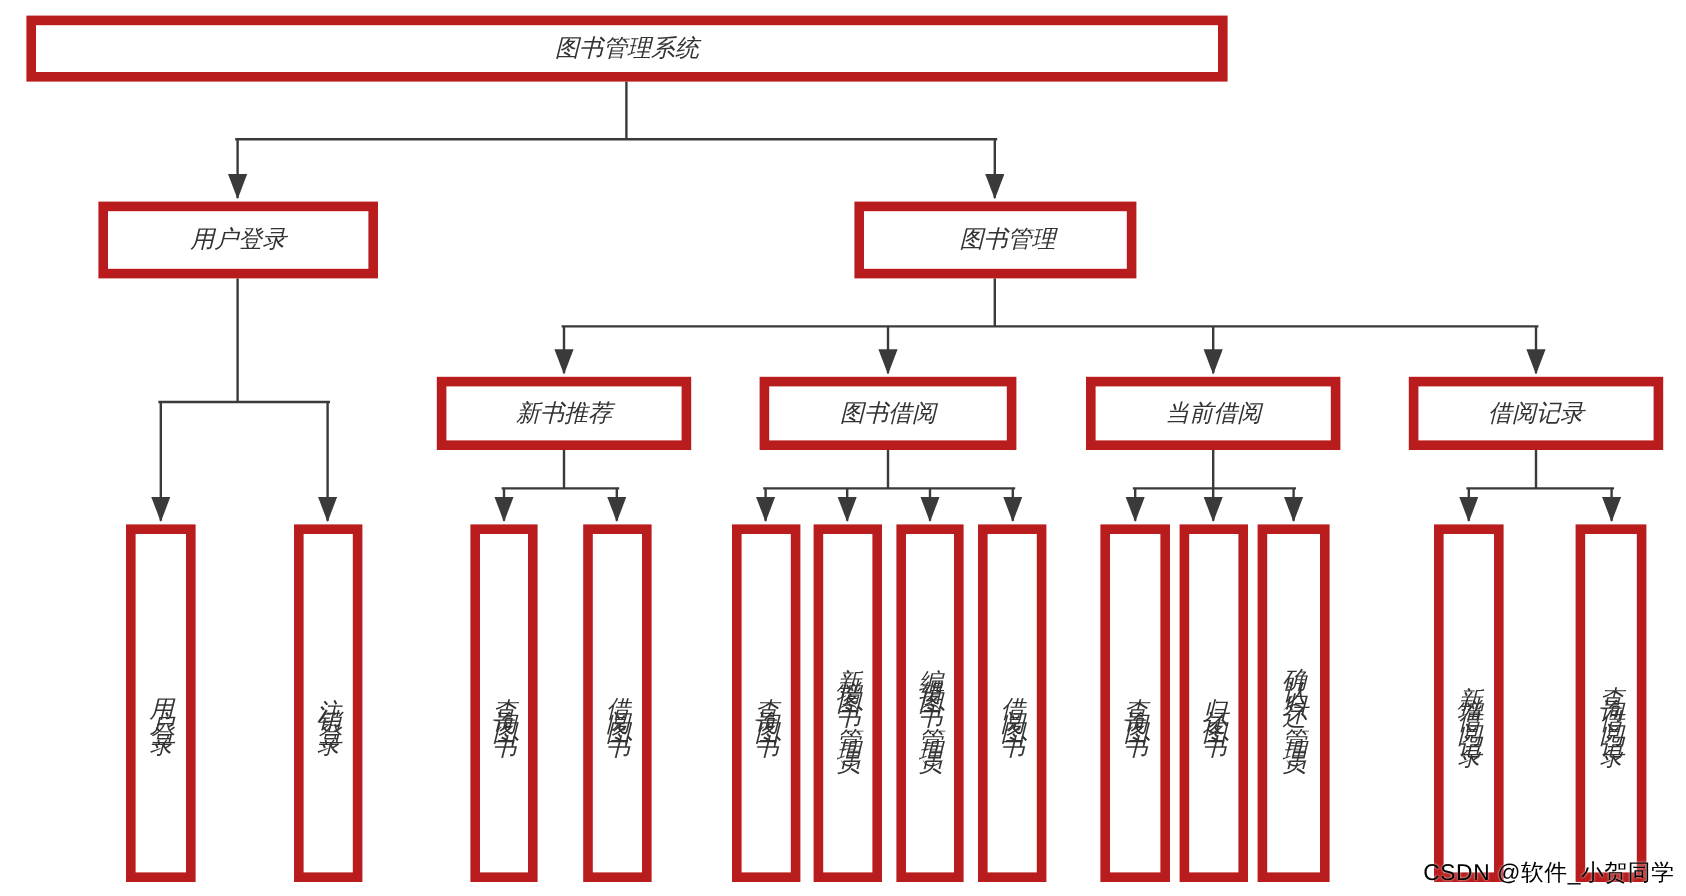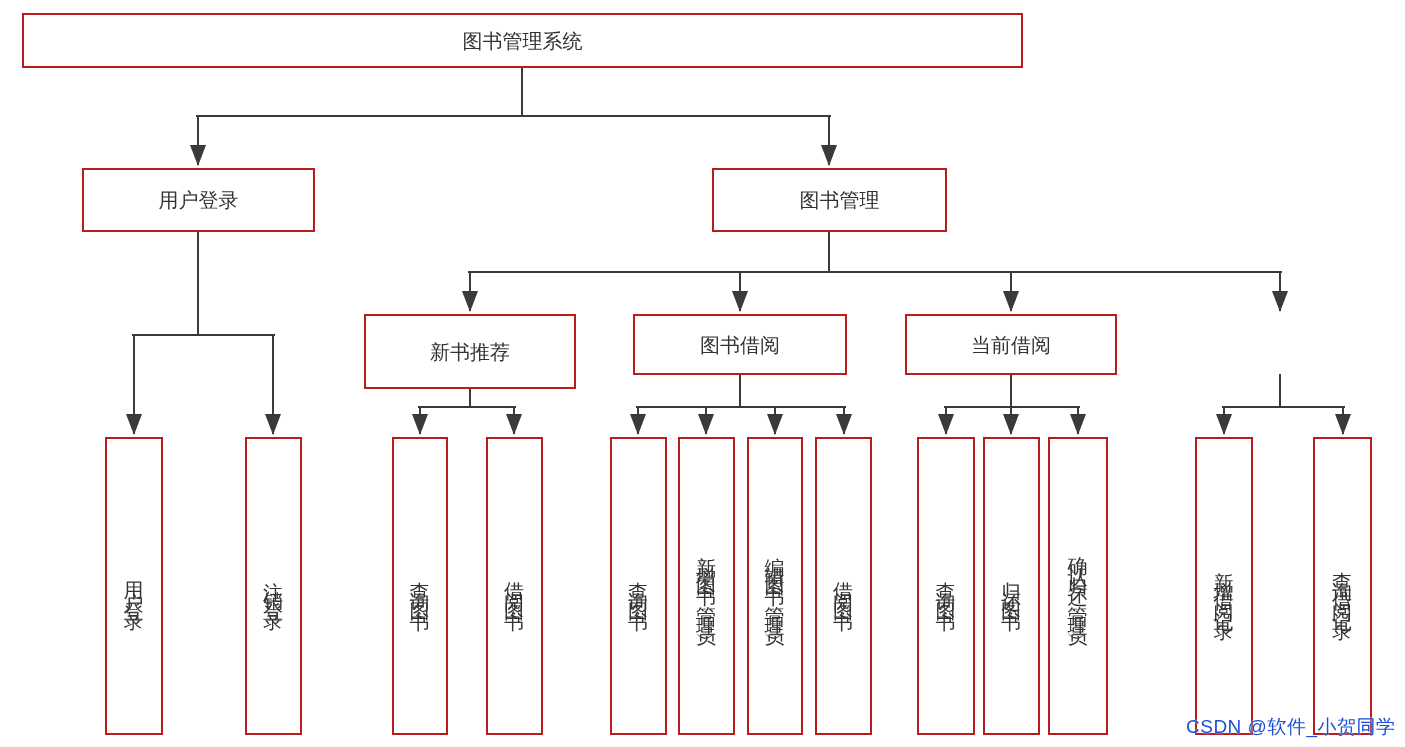--- a/index.html
+++ b/index.html
@@ -20,42 +20,43 @@
     left: 0;
     top: 0;
     width: 1405px;
     height: 747px;
     pointer-events: none;
   }
   .node {
     position: absolute;
     box-sizing: border-box;
     background: #ffffff;
-    border: 2px solid #b91c1c;
+    border: 8px solid #b91c1c;
     color: #333333;
     display: flex;
     align-items: center;
     justify-content: center;
     font-size: 20px;
     line-height: 1.2;
     white-space: nowrap;
+    font-style: italic;
   }
   .leaf {
     writing-mode: vertical-rl;
     text-orientation: mixed;
     letter-spacing: 10px;
     font-size: 20px;
     white-space: normal;
   }
   #watermark {
     position: absolute;
     left: 1186px;
     top: 714px;
     font-size: 19px;
-    color: #1d4ed8;
+    color: #000000;
     letter-spacing: 0.5px;
     white-space: nowrap;
     z-index: 5;
     text-shadow: 0 0 2px #ffffff;
   }
 </style>
 </head>
 <body>
 
 <div id="canvas">
@@ -96,23 +97,24 @@
       <line x1="1224" y1="407" x2="1224" y2="434" marker-end="url(#arrow)"></line>
       <line x1="1343" y1="407" x2="1343" y2="434" marker-end="url(#arrow)"></line>
     </g>
   </svg>
 
   <div class="node" style="left:22px; top:13px; width:1001px; height:55px;">图书管理系统</div>
 
   <div class="node" style="left:82px; top:168px; width:233px; height:64px;">用户登录</div>
   <div class="node" style="left:712px; top:168px; width:235px; height:64px;padding-left:20px;">图书管理</div>
 
-  <div class="node" style="left:364px; top:314px; width:212px; height:75px;">新书推荐</div>
+  <div class="node" style="left:364px; top:314px; width:212px; height:61px;">新书推荐</div>
   <div class="node" style="left:905px; top:314px; width:212px; height:61px;">当前借阅</div>
   <div class="node" style="left:633px; top:314px; width:214px; height:61px;">图书借阅</div>
+  <div class="node" style="left:1174px; top:314px; width:212px; height:61px;">借阅记录</div>
 
   <div class="node leaf" style="left:105px; top:437px; width:58px; height:298px;">用户登录</div>
   <div class="node leaf" style="left:245px; top:437px; width:57px; height:298px;">注销登录</div>
 
   <div class="node leaf" style="left:392px; top:437px; width:56px; height:298px;">查询图书</div>
   <div class="node leaf" style="left:486px; top:437px; width:57px; height:298px;">借阅图书</div>
 
   <div class="node leaf" style="left:610px; top:437px; width:57px; height:298px;">查询图书</div>
   <div class="node leaf" style="left:678px; top:437px; width:57px; height:298px;">新增图书（管理员）</div>
   <div class="node leaf" style="left:747px; top:437px; width:56px; height:298px;">编辑图书（管理员）</div>

